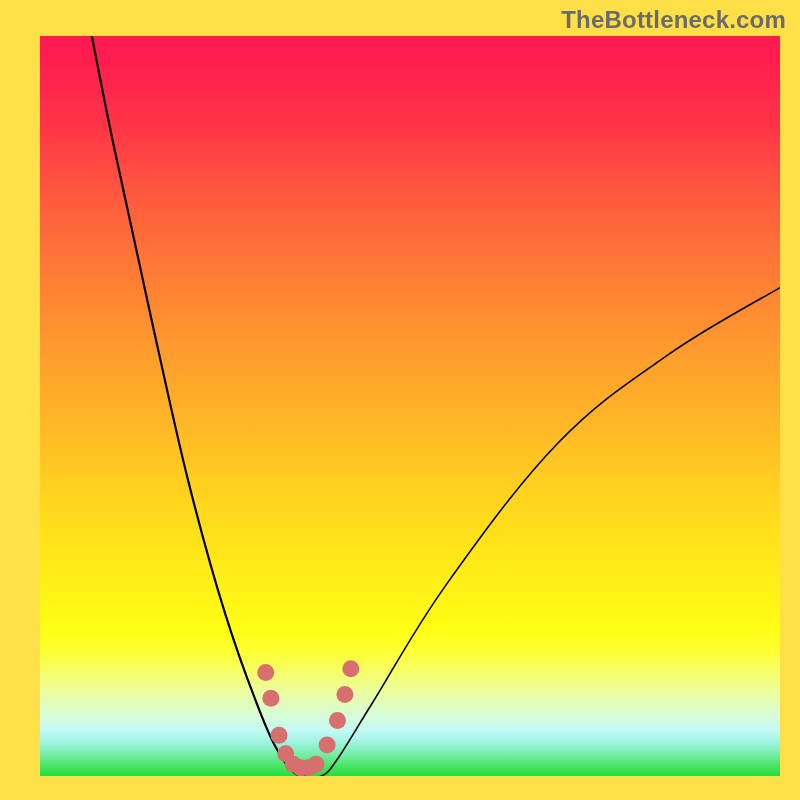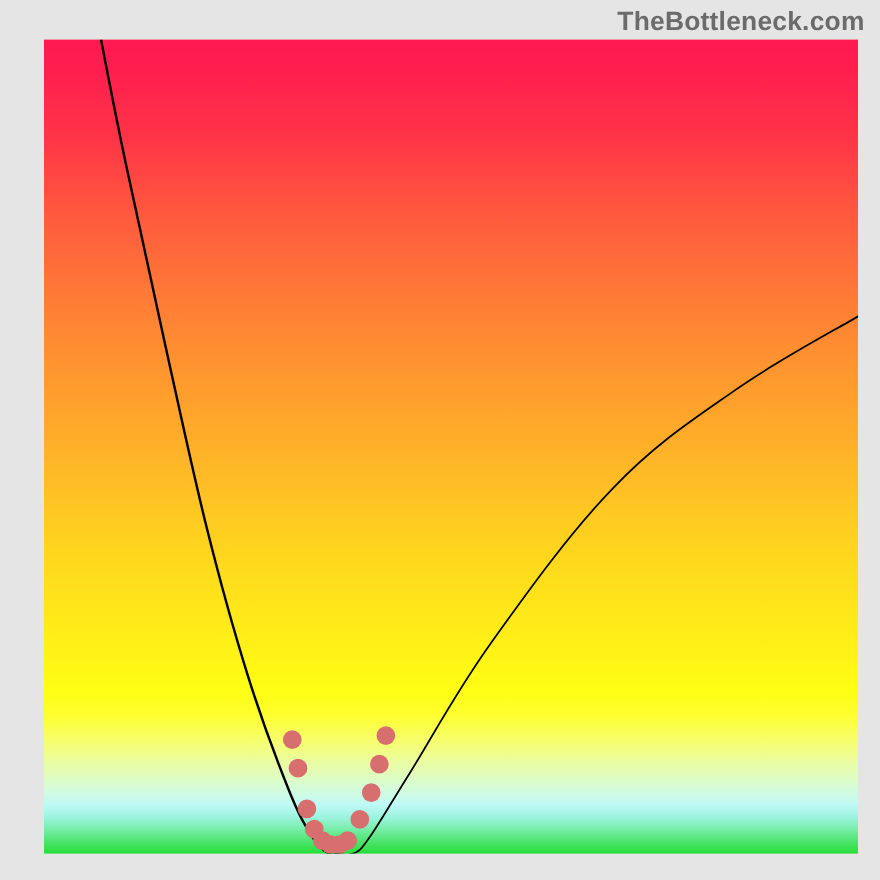--- a/index.html
+++ b/index.html
@@ -9,21 +9,21 @@
     height: 800px;
     background: #000;
     overflow: hidden;
   }
   .frame {
     position: absolute;
     left: 0;
     top: 0;
     width: 800px;
     height: 800px;
-    background: #e5e5e5;
+    background: #fde047;
   }
   .plot {
     position: absolute;
     left: 40px;
     top: 36px;
     width: 740px;
     height: 740px;
     background: linear-gradient(to bottom,
       #ff1951 0%,
       #ff1f4e 4%,

